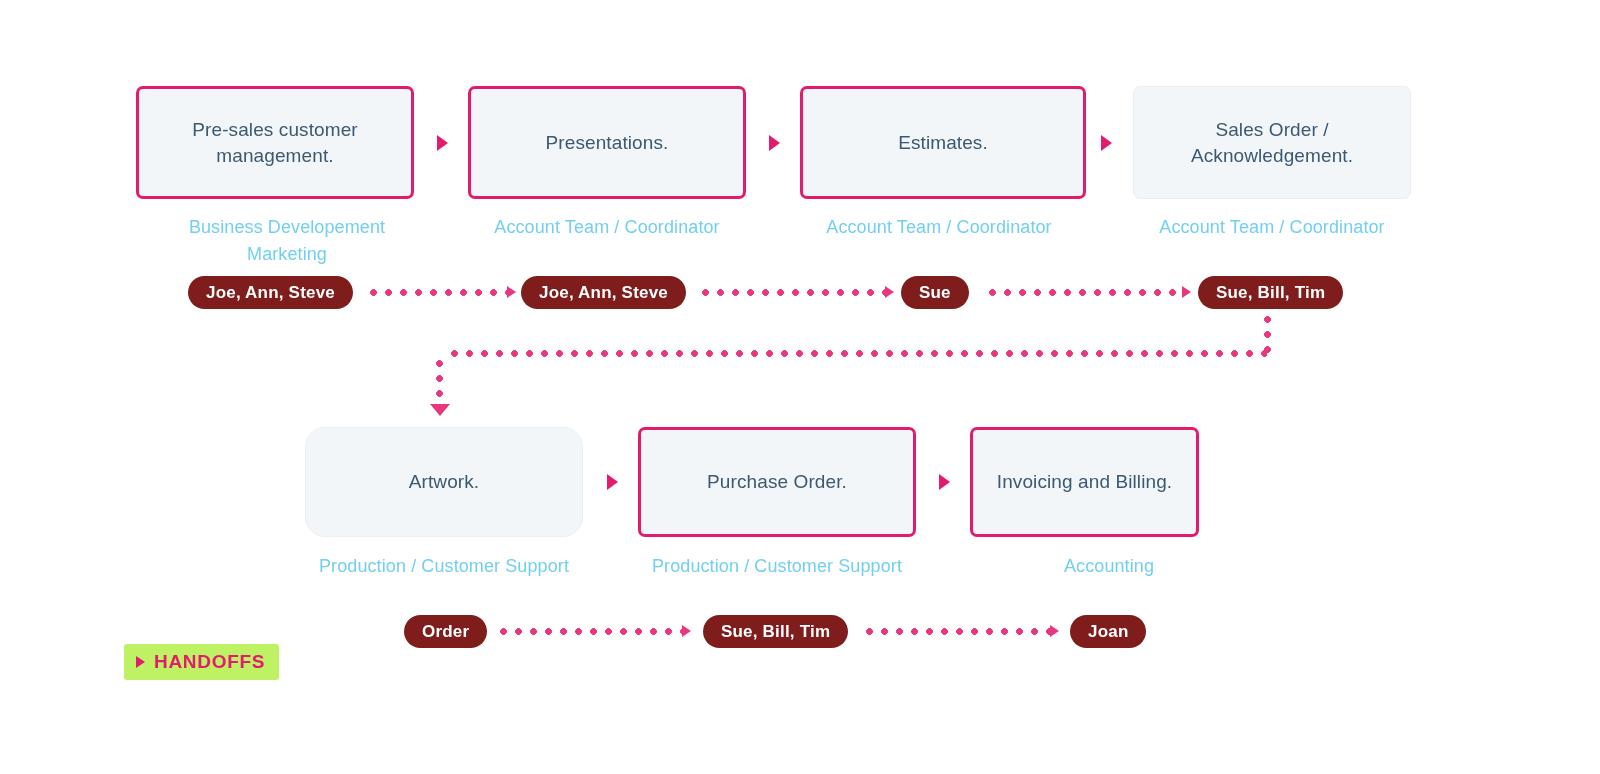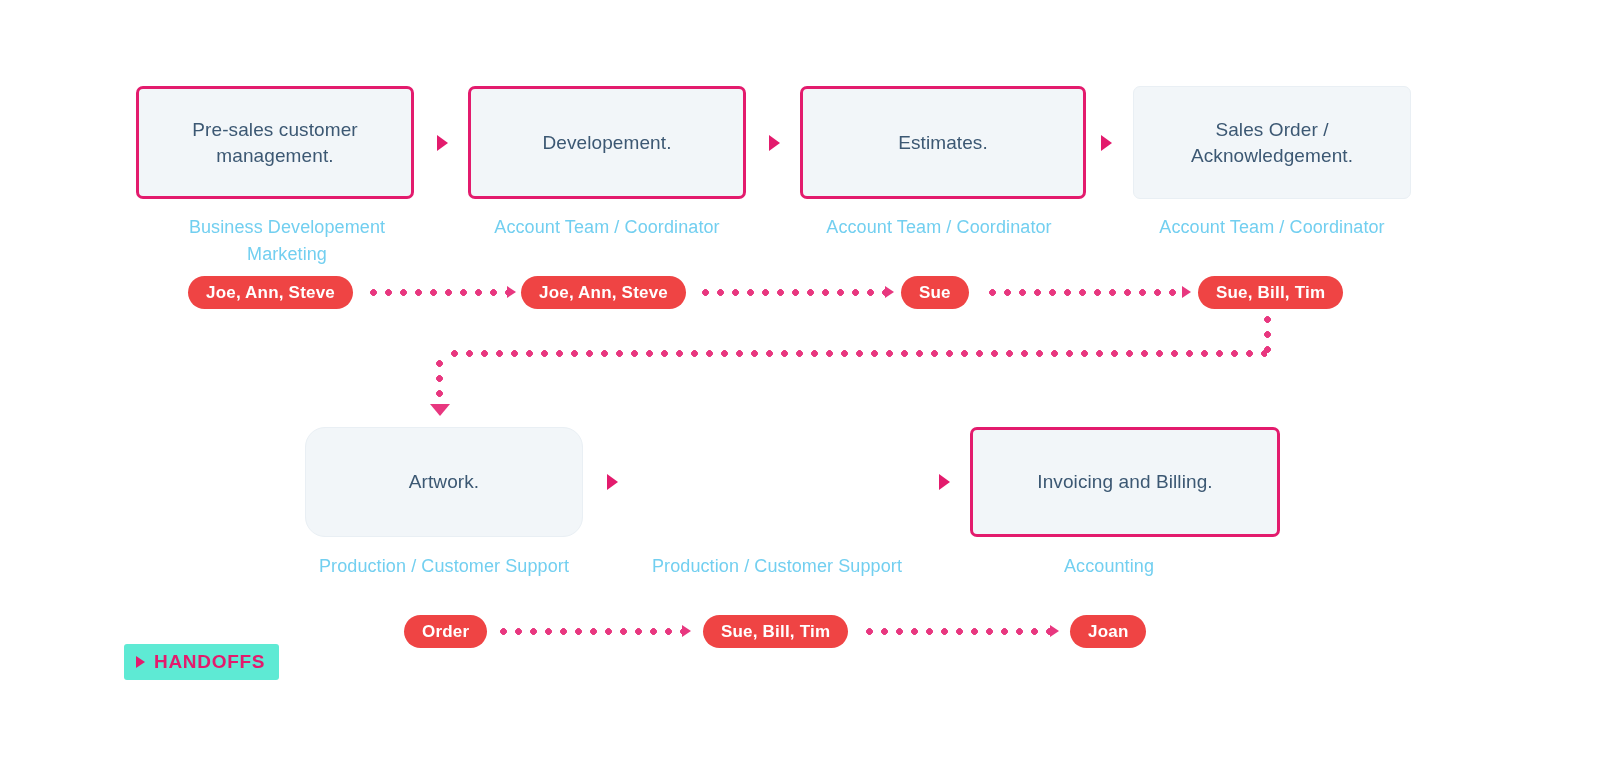--- a/index.html
+++ b/index.html
@@ -54,21 +54,21 @@
     font-size: 18px;
     line-height: 27px;
     letter-spacing: .1px;
   }
 
   
   .pill {
     position: absolute;
     box-sizing: border-box;
     height: 33px;
-    background: #ef4444;
+    background: #7f1d1d;
     border-radius: 17px;
     color: #ffffff;
     font-size: 17px;
     font-weight: bold;
     display: flex;
     align-items: center;
     justify-content: center;
     white-space: nowrap;
     padding: 0 18px;
     letter-spacing: .2px;
@@ -122,21 +122,21 @@
     height: 0;
     border-left: 10px solid transparent;
     border-right: 10px solid transparent;
     border-top: 12px solid #e8377f;
   }
 
   
   .legend {
     position: absolute;
     box-sizing: border-box;
-    background: #5eead4;
+    background: #bef264;
     display: flex;
     align-items: center;
     gap: 9px;
     padding: 7px 14px 7px 12px;
     border-radius: 3px;
   }
   .legend-tri {
     width: 0;
     height: 0;
     border-top: 6px solid transparent;
@@ -154,21 +154,21 @@
 </head>
 <body>
 
 <div id="canvas">
 
   <div class="step bordered" style="left:136px; top:86px; width:278px; height:113px;">
     <span class="step-title">Pre-sales customer management.</span>
   </div>
 
   <div class="step bordered" style="left:468px; top:86px; width:278px; height:113px;">
-    <span class="step-title">Developement.</span>
+    <span class="step-title">Presentations.</span>
   </div>
 
   <div class="step bordered" style="left:800px; top:86px; width:286px; height:113px;">
     <span class="step-title">Estimates.</span>
   </div>
 
   <div class="step plain" style="left:1133px; top:86px; width:278px; height:113px;">
     <span class="step-title">Sales Order / Acknowledgement.</span>
   </div>
 
@@ -197,22 +197,25 @@
 
   <div class="elbow-v" style="left:1264px; top:316px; height:38px;"></div>
   <div class="elbow-h" style="left:451px; top:350px; width:816px;"></div>
   <div class="elbow-v" style="left:436px; top:360px; height:47px;"></div>
   <div class="elbow-down-head" style="left:430px; top:404px;"></div>
 
   <div class="step plain" style="left:305px; top:427px; width:278px; height:110px;border-radius:20px;">
     <span class="step-title">Artwork.</span>
   </div>
 
-
-  <div class="step bordered" style="left:970px; top:427px; width:310px; height:110px;">
+  <div class="step bordered" style="left:638px; top:427px; width:278px; height:110px;">
+    <span class="step-title">Purchase Order.</span>
+  </div>
+
+  <div class="step bordered" style="left:970px; top:427px; width:229px; height:110px;">
     <span class="step-title">Invoicing and Billing.</span>
   </div>
 
   <div class="tri-right" style="left:607px; top:474px;"></div>
   <div class="tri-right" style="left:939px; top:474px;"></div>
 
   <div class="role" style="left:305px; top:553px; width:278px;">Production / Customer Support</div>
   <div class="role" style="left:638px; top:553px; width:278px;">Production / Customer Support</div>
   <div class="role" style="left:970px; top:553px; width:278px;">Accounting</div>
 

